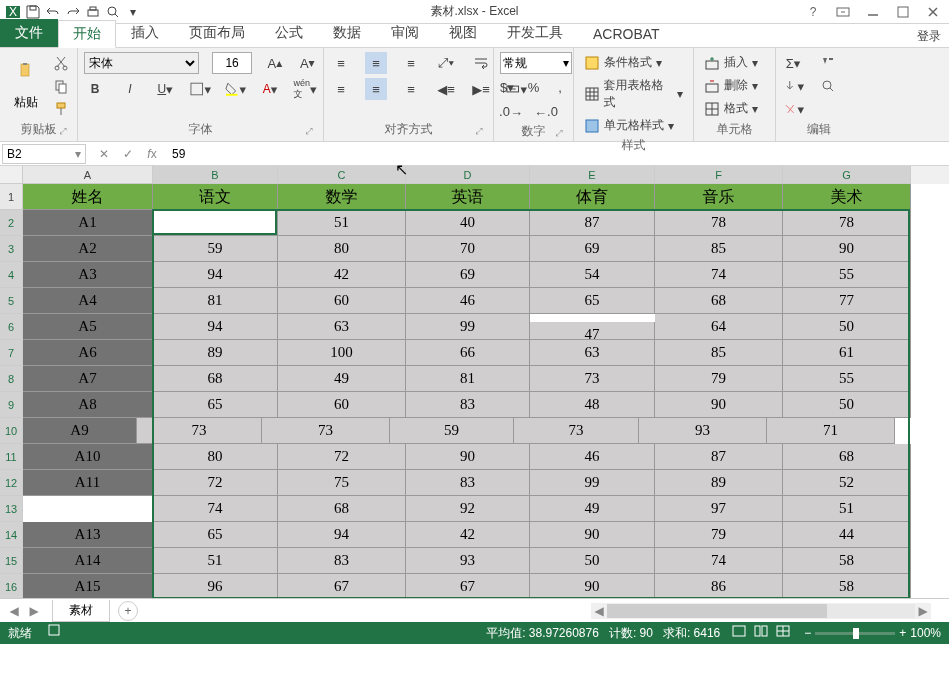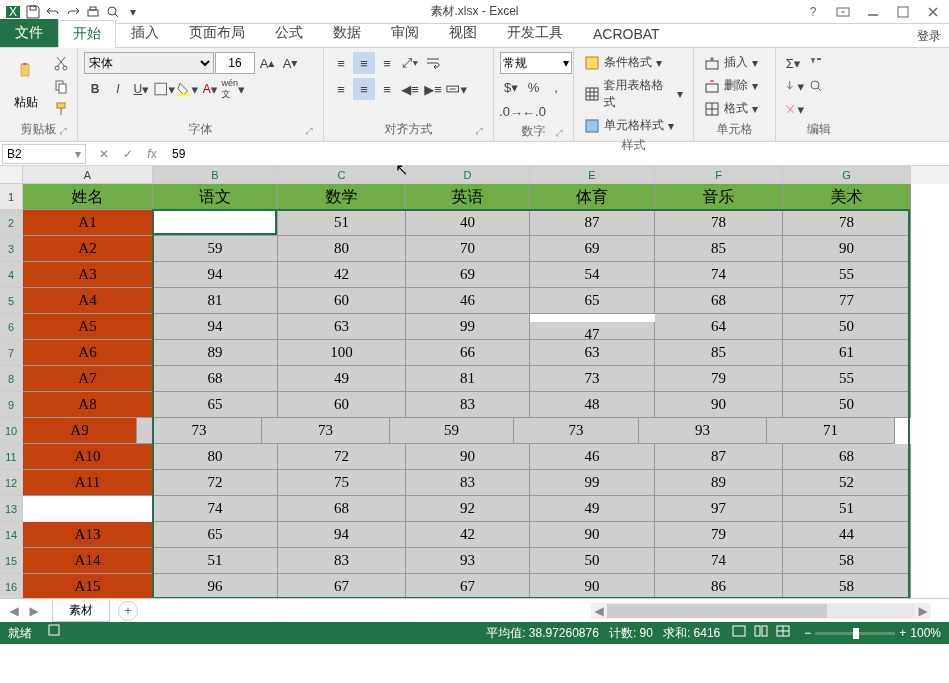--- a/index.html
+++ b/index.html
@@ -17,21 +17,21 @@
 .login{position:absolute;right:8px;top:4px;color:#444;cursor:pointer}
 .ribbon{height:94px;background:#f1f1f1;border-bottom:1px solid #d4d4d4;display:flex}
 .rgroup{border-right:1px solid #d4d4d4;padding:2px 6px;display:flex;flex-direction:column;position:relative}
 .rgroup-content{flex:1;display:flex;align-items:flex-start;gap:4px;padding-top:2px}
 .rgroup-label{text-align:center;font-size:11px;color:#666;padding:1px 0;position:relative}
 .dlaunch{position:absolute;right:2px;bottom:1px;width:12px;height:12px;font-size:9px;color:#888;cursor:pointer}
 .bigbtn{display:flex;flex-direction:column;align-items:center;padding:2px 4px;cursor:pointer;gap:8px}
 .bigbtn-icon{width:32px;height:32px;display:flex;align-items:center;justify-content:center}
 .smallbtn{width:22px;height:22px;display:flex;align-items:center;justify-content:center;cursor:pointer;color:#444;font-size:13px}
 .vcol{display:flex;flex-direction:column;gap:1px}
-.hrow{display:flex;gap:1px;align-items:center}
+.hrow{display:flex;gap:13px;align-items:center}
 select.fontname{width:130px;height:22px;font-size:12px;border:1px solid #ababab}
 input.fontsize{width:40px;height:22px;font-size:12px;border:1px solid #ababab;text-align:center}
 .formula-bar{height:24px;display:flex;align-items:center;border-bottom:1px solid #d4d4d4;background:#fff}
 .namebox{width:84px;height:20px;border:1px solid #ccc;margin:2px;padding:0 4px;display:flex;align-items:center;justify-content:space-between;font-size:12px}
 .fb-btns{display:flex;gap:0;padding:0 4px}
 .fb-btn{width:24px;height:20px;display:flex;align-items:center;justify-content:center;color:#888;cursor:pointer}
 .fb-input{flex:1;height:20px;border:none;padding:0 4px;font-size:12px;outline:none}
 .grid-area{position:relative;height:432px;overflow:hidden;background:#fff}
 .colheads{display:flex;height:18px;background:#f0f0f0}
 .selall{width:23px;border-right:1px solid #ccc;border-bottom:1px solid #ccc;background:#f0f0f0;cursor:pointer}
@@ -39,21 +39,21 @@
 .colhead.sel{background:#d2d2d2;color:#217346}
 .gridbody{display:flex}
 .rowheads{width:23px;background:#e8e8e8}
 .rowhead{height:26px;border-right:1px solid #ccc;border-bottom:1px solid #ccc;text-align:center;font-size:11px;color:#444;line-height:26px;cursor:pointer}
 .rowhead.sel{background:#d2d2d2;color:#217346}
 .cells{position:relative}
 .cellrow{display:flex;height:26px}
 .cell{border-right:1px solid #999;border-bottom:1px solid #999;text-align:center;line-height:25px;font-size:15px;font-family:SimSun,serif}
 .cell.header{background:#70ad47;color:#000;font-weight:normal;font-size:16px}
 .cell.data{background:#d0cece}
-.cell.a{background:#c2410c}
+.cell.a{background:#737373}
 .selection-border{position:absolute;border:2px solid #217346;pointer-events:none}
 .active-cell{position:absolute;border:2px solid #217346;background:#fff;pointer-events:none}
 .sheettabs{height:24px;background:#fff;border-top:1px solid #ccc;display:flex;align-items:center;position:relative}
 .st-nav{display:flex;padding:0 6px;gap:4px}
 .st-btn{width:16px;height:16px;color:#888;cursor:pointer;display:flex;align-items:center;justify-content:center}
 .sheettab{padding:2px 16px;border:1px solid #ccc;border-top:none;background:#fff;font-size:12px;cursor:pointer;margin-left:4px}
 .st-add{width:20px;height:20px;display:flex;align-items:center;justify-content:center;color:#666;cursor:pointer;margin-left:8px;border:1px solid #ccc;border-radius:50%}
 .hscroll{position:absolute;right:18px;width:340px;height:16px;background:#f0f0f0;display:flex;align-items:center}
 .hscroll-track{flex:1;height:14px;background:#e8e8e8;position:relative}
 .hscroll-thumb{position:absolute;left:0;width:220px;height:14px;background:#cdcdcd}

